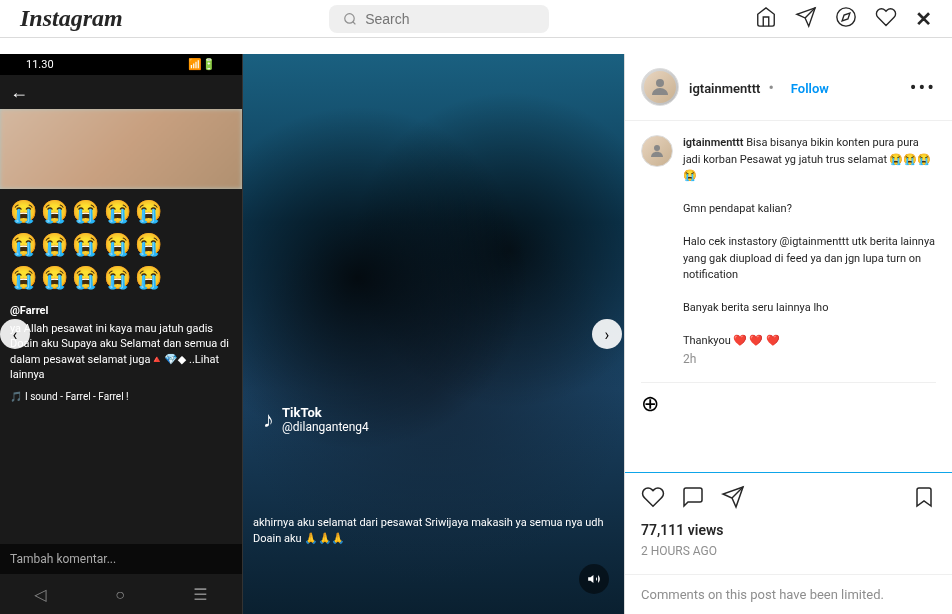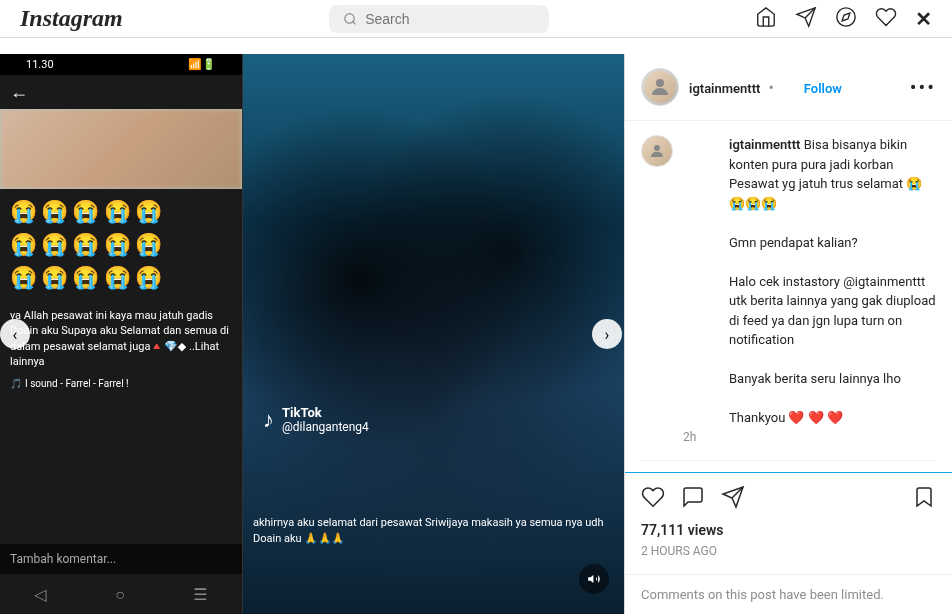--- a/index.html
+++ b/index.html
@@ -146,34 +146,34 @@
       margin-right: 10px; overflow: hidden; border: 1px solid #ddd; flex-shrink: 0;
     }
     .post-avatar-inner {
       width: 32px; height: 32px; border-radius: 50%;
       background: linear-gradient(135deg, #e8d5c0 0%, #c8b090 100%);
       display: flex; align-items: center; justify-content: center;
       font-size: 14px;
     }
     .post-username-block { flex: 1; }
     .post-username { font-size: 13px; font-weight: 600; color: #262626; }
-    .post-follow { font-size: 13px; color: #0095f6; font-weight: 600; margin-left: 22px; cursor: pointer; }
+    .post-follow { font-size: 13px; color: #0095f6; font-weight: 600; margin-left: 9px; cursor: pointer; }
     .post-dot { color: #8e8e8e; margin: 0 4px; }
     .post-more { font-size: 20px; color: #262626; cursor: pointer; letter-spacing: 2px; }
 
     
     .post-body { flex: 1; overflow-y: auto; padding: 14px 16px; }
     .caption-block { display: flex; gap: 10px; margin-bottom: 16px; }
     .caption-avatar {
       width: 32px; height: 32px; border-radius: 50%;
       background: linear-gradient(135deg, #e8d5c0 0%, #c8b090 100%);
       display: flex; align-items: center; justify-content: center;
       flex-shrink: 0; font-size: 12px; border: 1px solid #ddd;
     }
-    .caption-text { font-size: 13px; color: #262626; line-height: 1.5; margin-left: 46px; }
+    .caption-text { font-size: 11px; color: #262626; line-height: 1.5; }
     .caption-username { font-weight: 600; }
     .caption-time { font-size: 12px; color: #8e8e8e; margin-top: 2px; }
 
     
     .post-actions {
       border-top: 1px solid #0ea5e9; padding: 8px 16px;
     }
     .actions-row {
       display: flex; align-items: center; gap: 16px; padding: 4px 0;
     }
@@ -261,20 +261,21 @@
           <span class="emoji">😭</span>
         </div>
         <div class="emoji-row">
           <span class="emoji">😭</span>
           <span class="emoji">😭</span>
           <span class="emoji">😭</span>
           <span class="emoji">😭</span>
           <span class="emoji">😭</span>
         </div>
       </div>
+      <div class="comment-user">@Farrel</div>
       <div class="comment-text">ya Allah pesawat ini kaya mau jatuh gadis Doain aku Supaya aku Selamat dan semua di dalam pesawat selamat juga🔺💎◆ ..Lihat lainnya</div>
       <div class="music-note">🎵 I sound - Farrel - Farrel !</div>
       <div class="add-comment-bar">
         <span>Tambah komentar...</span>
       </div>
       <div class="phone-nav-bar">
         <span class="phone-nav-icon">◁</span>
         <span class="phone-nav-icon">○</span>
         <span class="phone-nav-icon">☰</span>
       </div>

